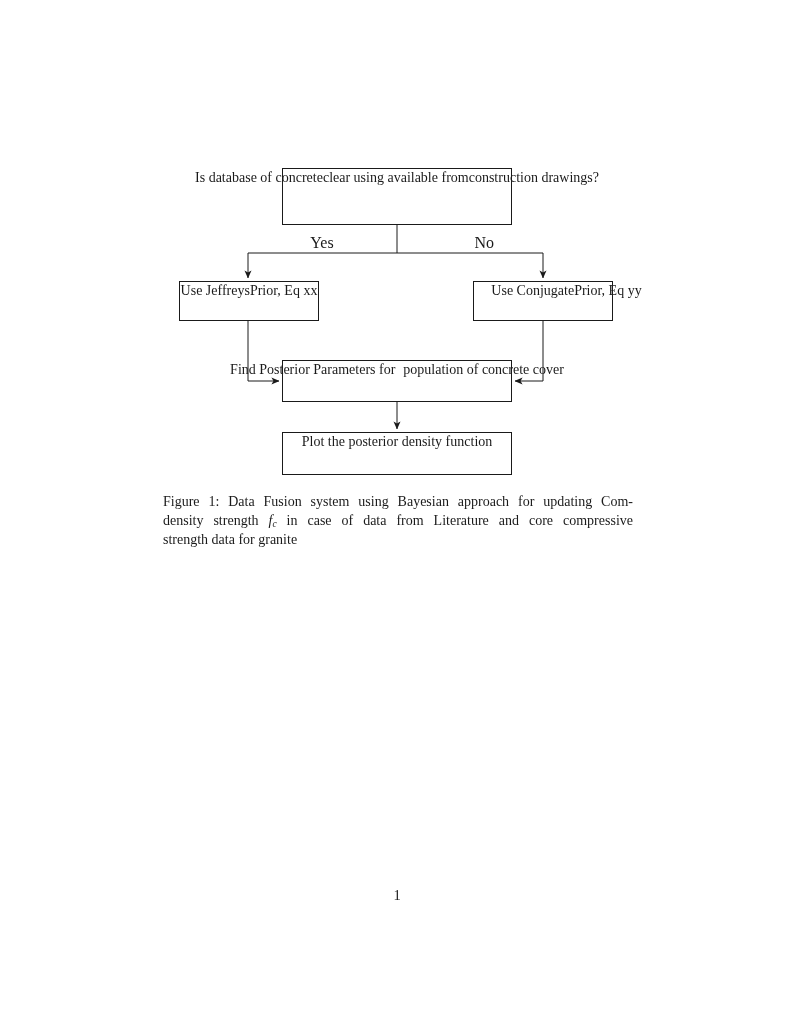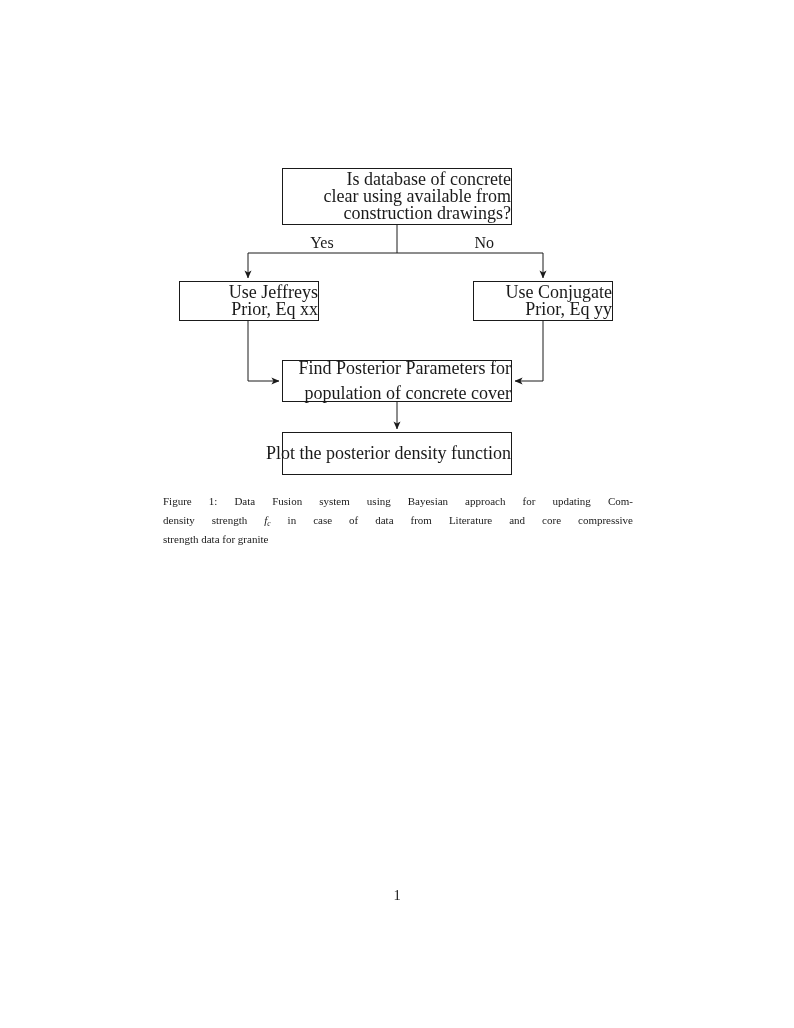--- a/index.html
+++ b/index.html
@@ -17,25 +17,25 @@
     left: 0; top: 0;
     width: 794px; height: 1028px;
     pointer-events: none;
   }
   .fc-box {
     position: absolute;
     box-sizing: border-box;
     border: 1px solid #1a1a1a;
     background: #ffffff;
     display: flex;
-    flex-direction: column;
+    flex-direction: row;
     justify-content: center;
-    align-items: flex-end;
+    align-items: flex-start;
     text-align: center;
-    font-size: 18px;
+    font-size: 14px;
     line-height: 17px;
     white-space: nowrap;
   }
   .fc-box-decision { left: 282px; top: 168px; width: 230px; height: 57px; }
   .fc-box-left     { left: 179px; top: 281px; width: 140px; height: 40px; }
   .fc-box-right    { left: 473px; top: 281px; width: 140px; height: 40px; padding-left: 47px; }
   .fc-box-middle   { left: 282px; top: 360px; width: 230px; height: 42px; gap: 8px; }
   .fc-box-bottom   { left: 282px; top: 432px; width: 230px; height: 43px; }
   .edge-label {
     position: absolute;
@@ -44,21 +44,21 @@
     font-size: 16px;
     line-height: 17px;
   }
   .edge-label-yes { left: 297px; top: 234px; }
   .edge-label-no  { left: 444px; top: 234px; text-align: right; }
   .caption {
     position: absolute;
     left: 163px;
     top: 492px;
     width: 470px;
-    font-size: 11px;
+    font-size: 14px;
     line-height: 19px;
   }
   .cap-line { text-align: justify; }
   .cap-justify-full { text-align-last: justify; }
   .caption i { font-style: italic; }
   .caption sub {
     font-style: italic;
     font-size: 0.68em;
     line-height: 0;
     vertical-align: -0.25em;

